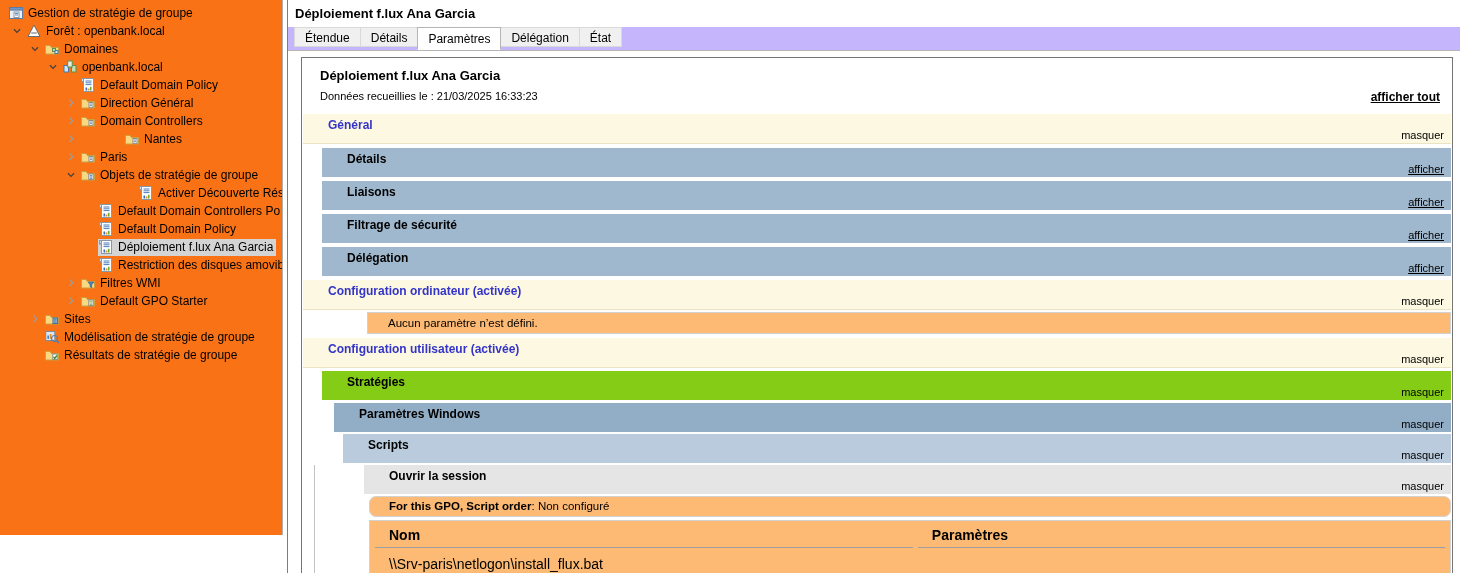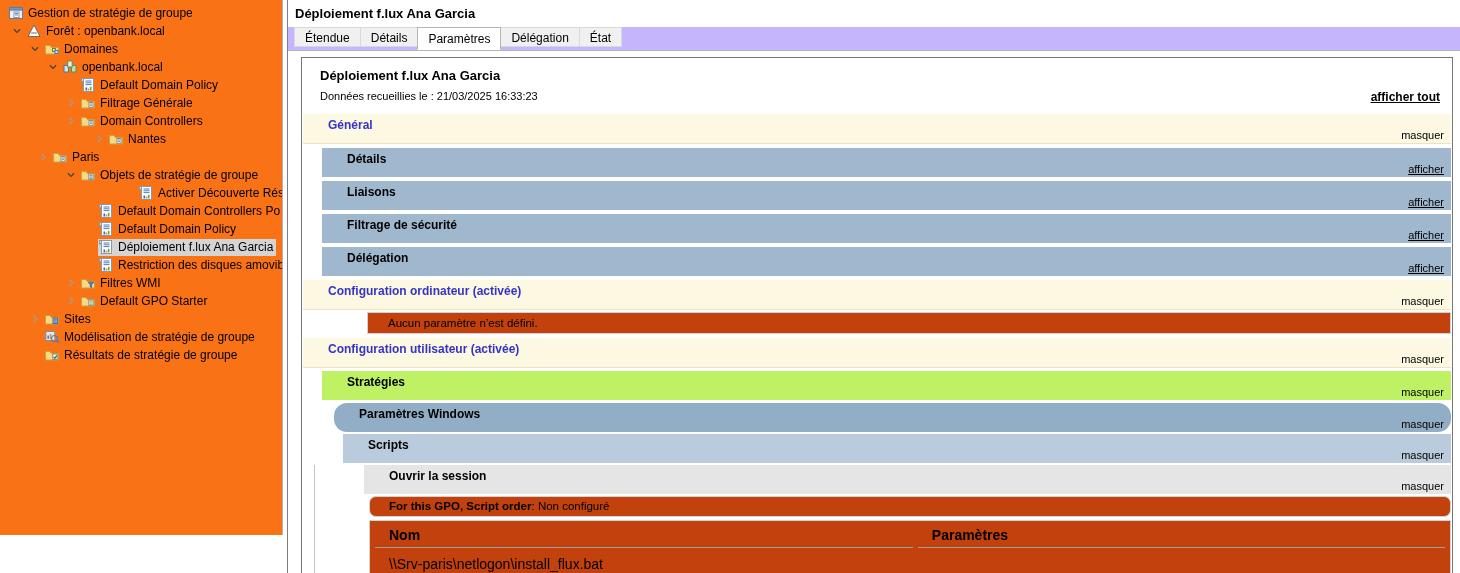--- a/index.html
+++ b/index.html
@@ -45,26 +45,26 @@
   .rh-date{font-size:11px;}
   .show-all{position:absolute;right:12px;bottom:6px;font-size:12px;font-weight:bold;text-decoration:underline;cursor:pointer;}
   .rbody{padding:0 1px;}
   .band{height:29px;position:relative;}
   .band-title{position:absolute;left:25px;top:4px;font-weight:bold;font-size:12px;}
   .band-link{position:absolute;right:7px;bottom:2px;font-size:11px;cursor:pointer;}
   .u{text-decoration:underline;}
   .sec{background:#fdf8e1;border-bottom:1px solid #ebe3c2;margin-top:4px;}
   .sec .band-title{color:#3434c8;}
   .row-blue{background:#a0b8ce;margin:4px 0 0 19px;}
-  .dark{background:#bef264;margin:3px 0 0 19px;}
-  .mid{background:#92aec6;margin:3px 0 0 31px;border-radius:13px;}
+  .dark{background:#84cc16;margin:3px 0 0 19px;}
+  .mid{background:#92aec6;margin:3px 0 0 31px;}
   .lightb{background:#b9cbdc;margin:2px 0 0 40px;}
   .grayb{background:#e5e5e5;margin:2px 0 0 49px;}
   .ctr{margin-left:11px;border-left:1px solid #c3c3c3;border-bottom:1px solid #c3c3c3;padding-bottom:8px;}
-  .box{border:1px solid #d2d2d2;background:#c2410c;}
+  .box{border:1px solid #d2d2d2;background:#fdba74;}
   .empty-box{margin:2px 0 3px 64px;height:20px;line-height:20px;padding-left:20px;}
   .order-box{margin:2px 0 0 54px;height:19px;line-height:19px;padding-left:19px;border-radius:7px;}
   .tbl-box{margin:3px 0 0 54px;}
   .tbl-box table{width:100%;border-collapse:separate;border-spacing:5px 0;font-size:14px;}
   .tbl-box td.h{font-weight:bold;border-bottom:1px solid #9e9e9e;padding:6px 0 4px 14px;}
   .tbl-box td.v{padding:8px 0 9px 14px;}
 </style>
 </head>
 <body>
 
@@ -155,58 +155,58 @@
         </svg>
       </span>
       <span class="titem">
         <span class="ticon">
           <svg width="16" height="16" viewBox="0 0 16 16">
             <path d="M1.5 4.5h4.5l1.5 2h7v6.5H1.5z" fill="#f8d883" stroke="#c9a23f"></path>
             <rect x="9" y="7.5" width="4" height="4.8" fill="#fff" stroke="#8a8a8a"></rect>
             <path d="M10 9h2M10 10.4h2" stroke="#4a77a8" stroke-width="0.8" fill="none"></path>
           </svg>
         </span>
-        <span class="tlabel">Filtrage Générale</span>
+        <span class="tlabel">Direction Général</span>
       </span>
     </div>
     <div class="trow" style="padding-left: 62px;">
       <span class="chev">
         <svg width="14" height="14" viewBox="0 0 16 16">
           <path d="M6.3 4 L10 7.7 L6.3 11.4" fill="none" stroke="#9d9d9d" stroke-width="1.4"></path>
         </svg>
       </span>
       <span class="titem">
         <span class="ticon">
           <svg width="16" height="16" viewBox="0 0 16 16">
             <path d="M1.5 4.5h4.5l1.5 2h7v6.5H1.5z" fill="#f8d883" stroke="#c9a23f"></path>
             <rect x="9" y="7.5" width="4" height="4.8" fill="#fff" stroke="#8a8a8a"></rect>
             <path d="M10 9h2M10 10.4h2" stroke="#4a77a8" stroke-width="0.8" fill="none"></path>
           </svg>
         </span>
         <span class="tlabel">Domain Controllers</span>
       </span>
     </div>
-    <div class="trow" style="padding-left: 90px;">
+    <div class="trow" style="padding-left: 62px; gap: 44px;">
       <span class="chev">
         <svg width="14" height="14" viewBox="0 0 16 16">
           <path d="M6.3 4 L10 7.7 L6.3 11.4" fill="none" stroke="#9d9d9d" stroke-width="1.4"></path>
         </svg>
       </span>
       <span class="titem">
         <span class="ticon">
           <svg width="16" height="16" viewBox="0 0 16 16">
             <path d="M1.5 4.5h4.5l1.5 2h7v6.5H1.5z" fill="#f8d883" stroke="#c9a23f"></path>
             <rect x="9" y="7.5" width="4" height="4.8" fill="#fff" stroke="#8a8a8a"></rect>
             <path d="M10 9h2M10 10.4h2" stroke="#4a77a8" stroke-width="0.8" fill="none"></path>
           </svg>
         </span>
         <span class="tlabel">Nantes</span>
       </span>
     </div>
-    <div class="trow" style="padding-left: 34px;">
+    <div class="trow" style="padding-left: 62px;">
       <span class="chev">
         <svg width="14" height="14" viewBox="0 0 16 16">
           <path d="M6.3 4 L10 7.7 L6.3 11.4" fill="none" stroke="#9d9d9d" stroke-width="1.4"></path>
         </svg>
       </span>
       <span class="titem">
         <span class="ticon">
           <svg width="16" height="16" viewBox="0 0 16 16">
             <path d="M1.5 4.5h4.5l1.5 2h7v6.5H1.5z" fill="#f8d883" stroke="#c9a23f"></path>
             <rect x="9" y="7.5" width="4" height="4.8" fill="#fff" stroke="#8a8a8a"></rect>

